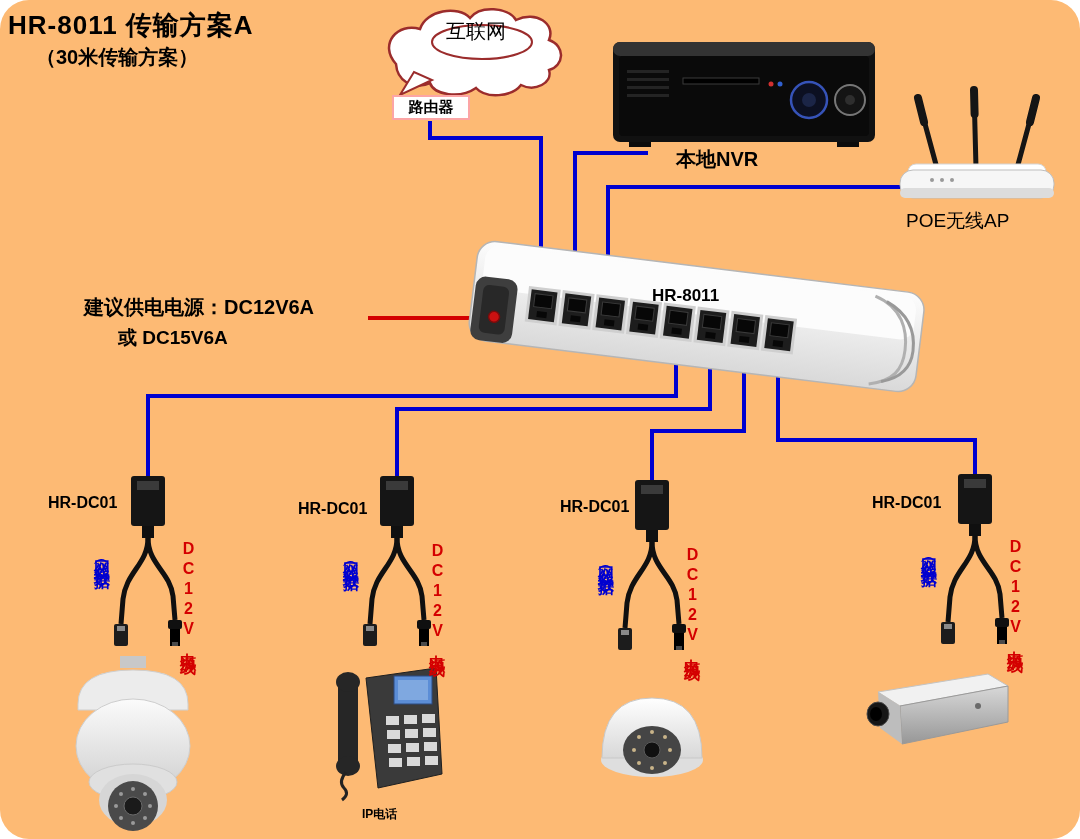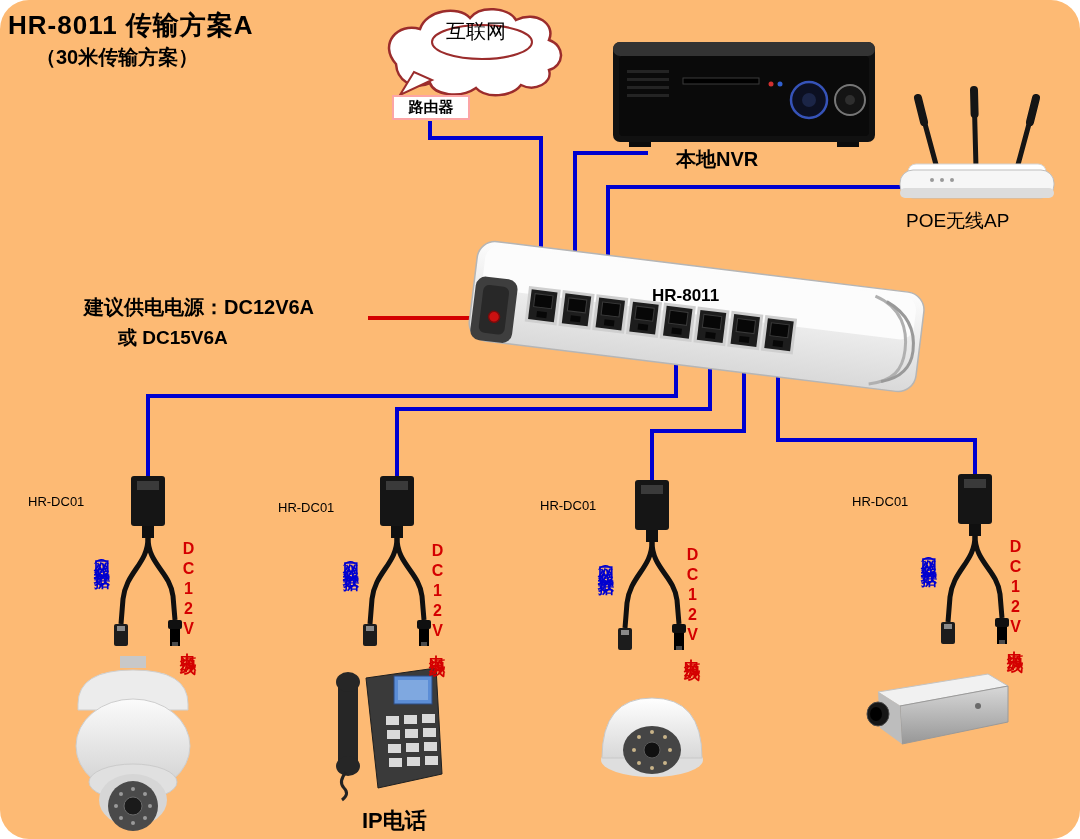--- a/index.html
+++ b/index.html
@@ -11,22 +11,22 @@
   .note{left:2px;top:140px;font-size:21px;font-weight:bold;}
   .cloud-label{left:446px;top:18px;font-size:20px;font-weight:normal;}
   .router-box{left:392px;top:95px;width:78px;height:25px;border:2px solid #fca5a5;
               display:flex;align-items:center;justify-content:center;font-size:15px;
               font-weight:bold;background:#fff;box-sizing:border-box;}
   .nvr-label{left:676px;top:146px;font-size:20px;font-weight:bold;text-align:center;}
   .ap-label{left:906px;top:208px;font-size:19px;font-weight:normal;}
   .switch-label{left:652px;top:242px;font-size:17px;font-weight:bold;margin-top:44px;}
   .power1{left:84px;top:294px;font-size:20px;font-weight:bold;}
   .power2{left:118px;top:325px;font-size:19px;font-weight:bold;text-align:center;}
-  .phone-label{left:362px;top:806px;font-size:22px;font-weight:bold;}
-  .splitter-label{font-size:13px;font-weight:normal;}
+  .phone-label{left:362px;top:806px;font-size:12px;font-weight:bold;}
+  .splitter-label{font-size:16px;font-weight:bold;margin-left:20px;}
   .vtext{writing-mode:vertical-rl;text-orientation:upright;font-size:16px;font-weight:bold;
          letter-spacing:3px;line-height:1;}
   .vblue{color:#0000d0;}
   .vred{color:#d40000;}
   svg.layer{position:absolute;left:0;top:0;}
 </style>
 </head>
 <body>
 
 <div class="canvas">

